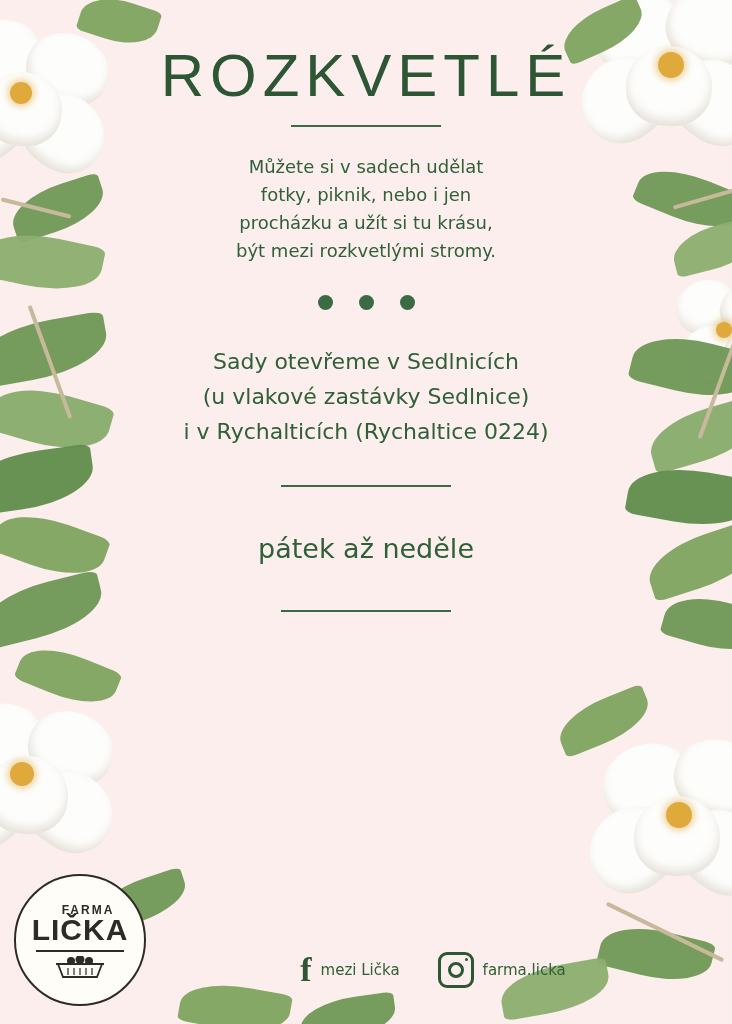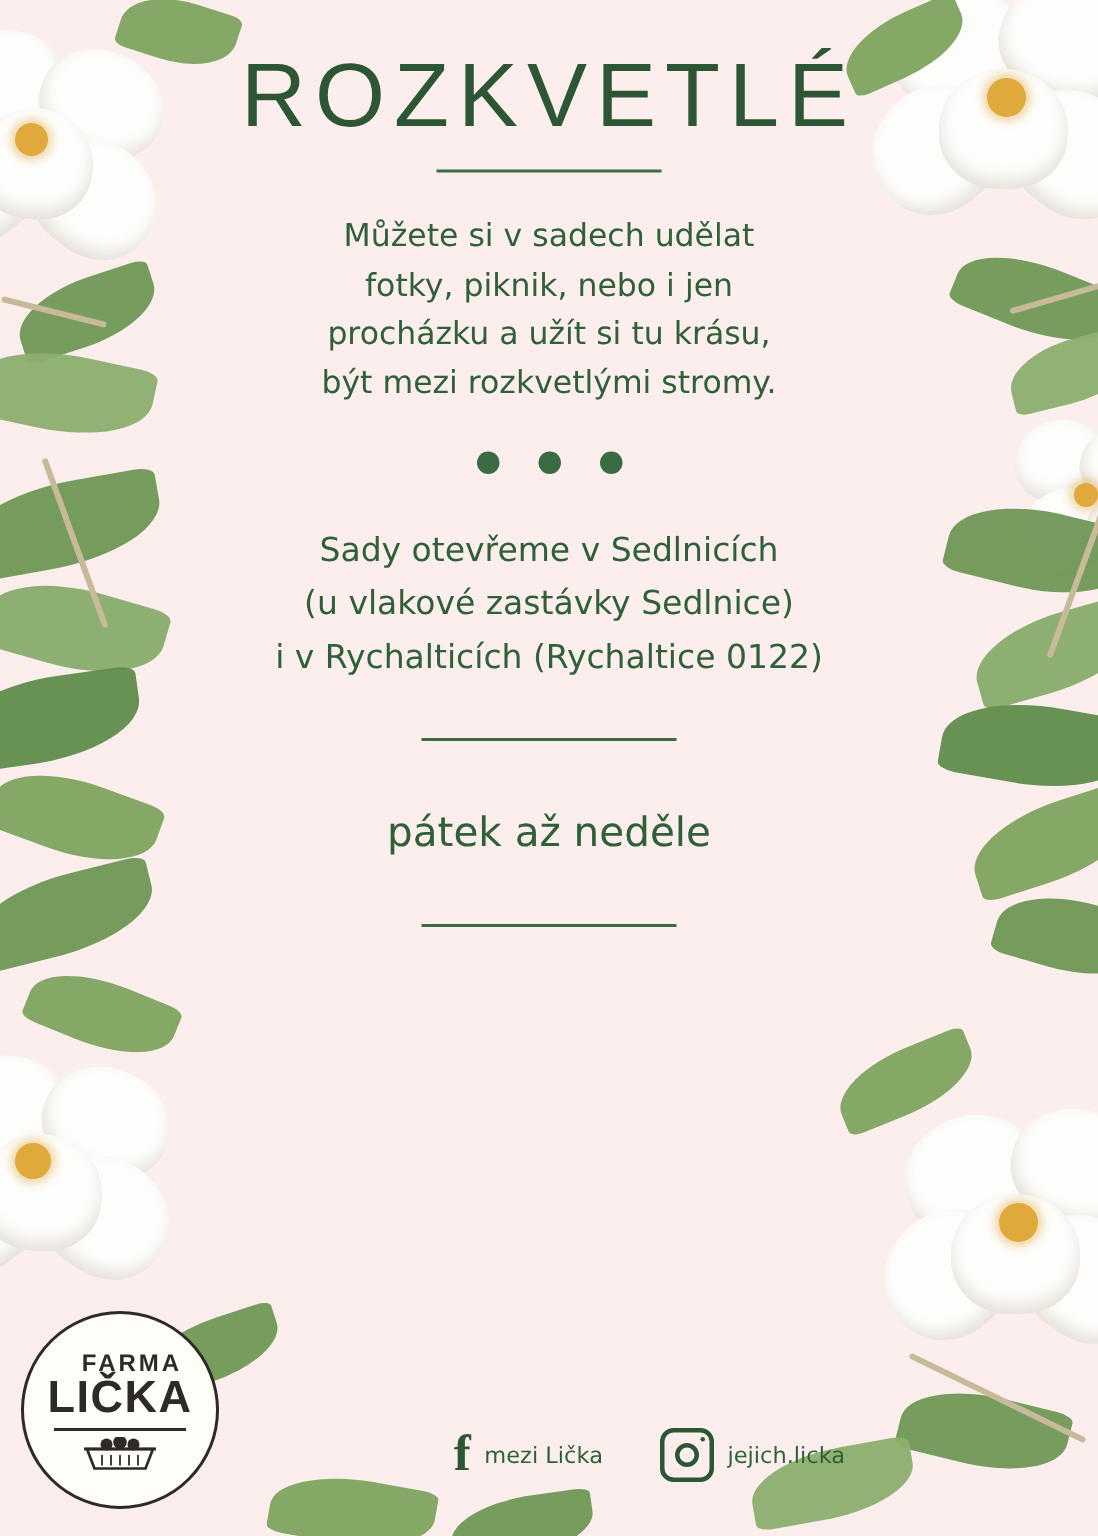--- a/index.html
+++ b/index.html
@@ -62,21 +62,21 @@
     text-align: center;
     color: #2f5c3a;
   }
   .title {
     font-family: "Liberation Sans", sans-serif;
     font-weight: 400;
     letter-spacing: 6px;
     color: #2d5734;
     font-size: 60px;
     line-height: 1.05;
-    margin: 0;
+    margin: 12px;
     padding-top: 32px;
   }
   .title .line2 {
     display: block;
     margin-top: 10px;
   }
   .sub {
     font-size: 23px;
     color: #2f6038;
     line-height: 1.45;
@@ -85,21 +85,21 @@
   .rule {
     width: 150px;
     height: 2px;
     background: #3a6b43;
     margin: 18px auto 0 auto;
   }
   .rule.wide {
     width: 170px;
   }
   .para {
-    font-size: 21px;
+    font-size: 18px;
     color: #2f6038;
     line-height: 1.55;
     margin-top: 26px;
   }
   .dots {
     margin-top: 30px;
     display: flex;
     justify-content: center;
     gap: 26px;
   }
@@ -144,21 +144,21 @@
     border: 2px solid #2e2b27;
     display: flex;
     flex-direction: column;
     align-items: center;
     justify-content: center;
     color: #2e2b27;
   }
   .logo .l1 {
     font-family: "Liberation Sans", sans-serif;
     font-weight: bold;
-    font-size: 16px;
+    font-size: 12px;
     letter-spacing: 2px;
     margin-left: 16px;
   }
   .logo .l2 {
     font-family: "Liberation Sans", sans-serif;
     font-weight: bold;
     font-size: 30px;
     letter-spacing: 1px;
     line-height: 1;
     margin-top: -2px;
@@ -324,21 +324,21 @@
 být mezi rozkvetlými stromy.</div>
 
     <div class="dots">
       <div class="dot"></div>
       <div class="dot"></div>
       <div class="dot"></div>
     </div>
 
     <div class="block" style="white-space:pre-line;">Sady otevřeme v Sedlnicích
 (u vlakové zastávky Sedlnice)
-i v Rychalticích (Rychaltice 0122)</div>
+i v Rychalticích (Rychaltice 0224)</div>
 
     <div class="rule wide" style="margin-top:36px;"></div>
 
     <div class="date">
       <div>pátek až neděle</div>
     </div>
 
     <div class="rule wide" style="margin-top:42px;"></div>
   </div>
 
@@ -359,18 +359,18 @@
   <div class="footer">
     <div class="footer-spacer"></div>
 
     <div class="social">
       <span class="fb-icon">f</span>
       <span class="label">mezi Lička</span>
     </div>
 
     <div class="social">
       <span class="ig-icon"></span>
-      <span class="label">jejich.licka</span>
+      <span class="label">farma.licka</span>
     </div>
 
   </div>
 
 </div>
 
 </body></html>

